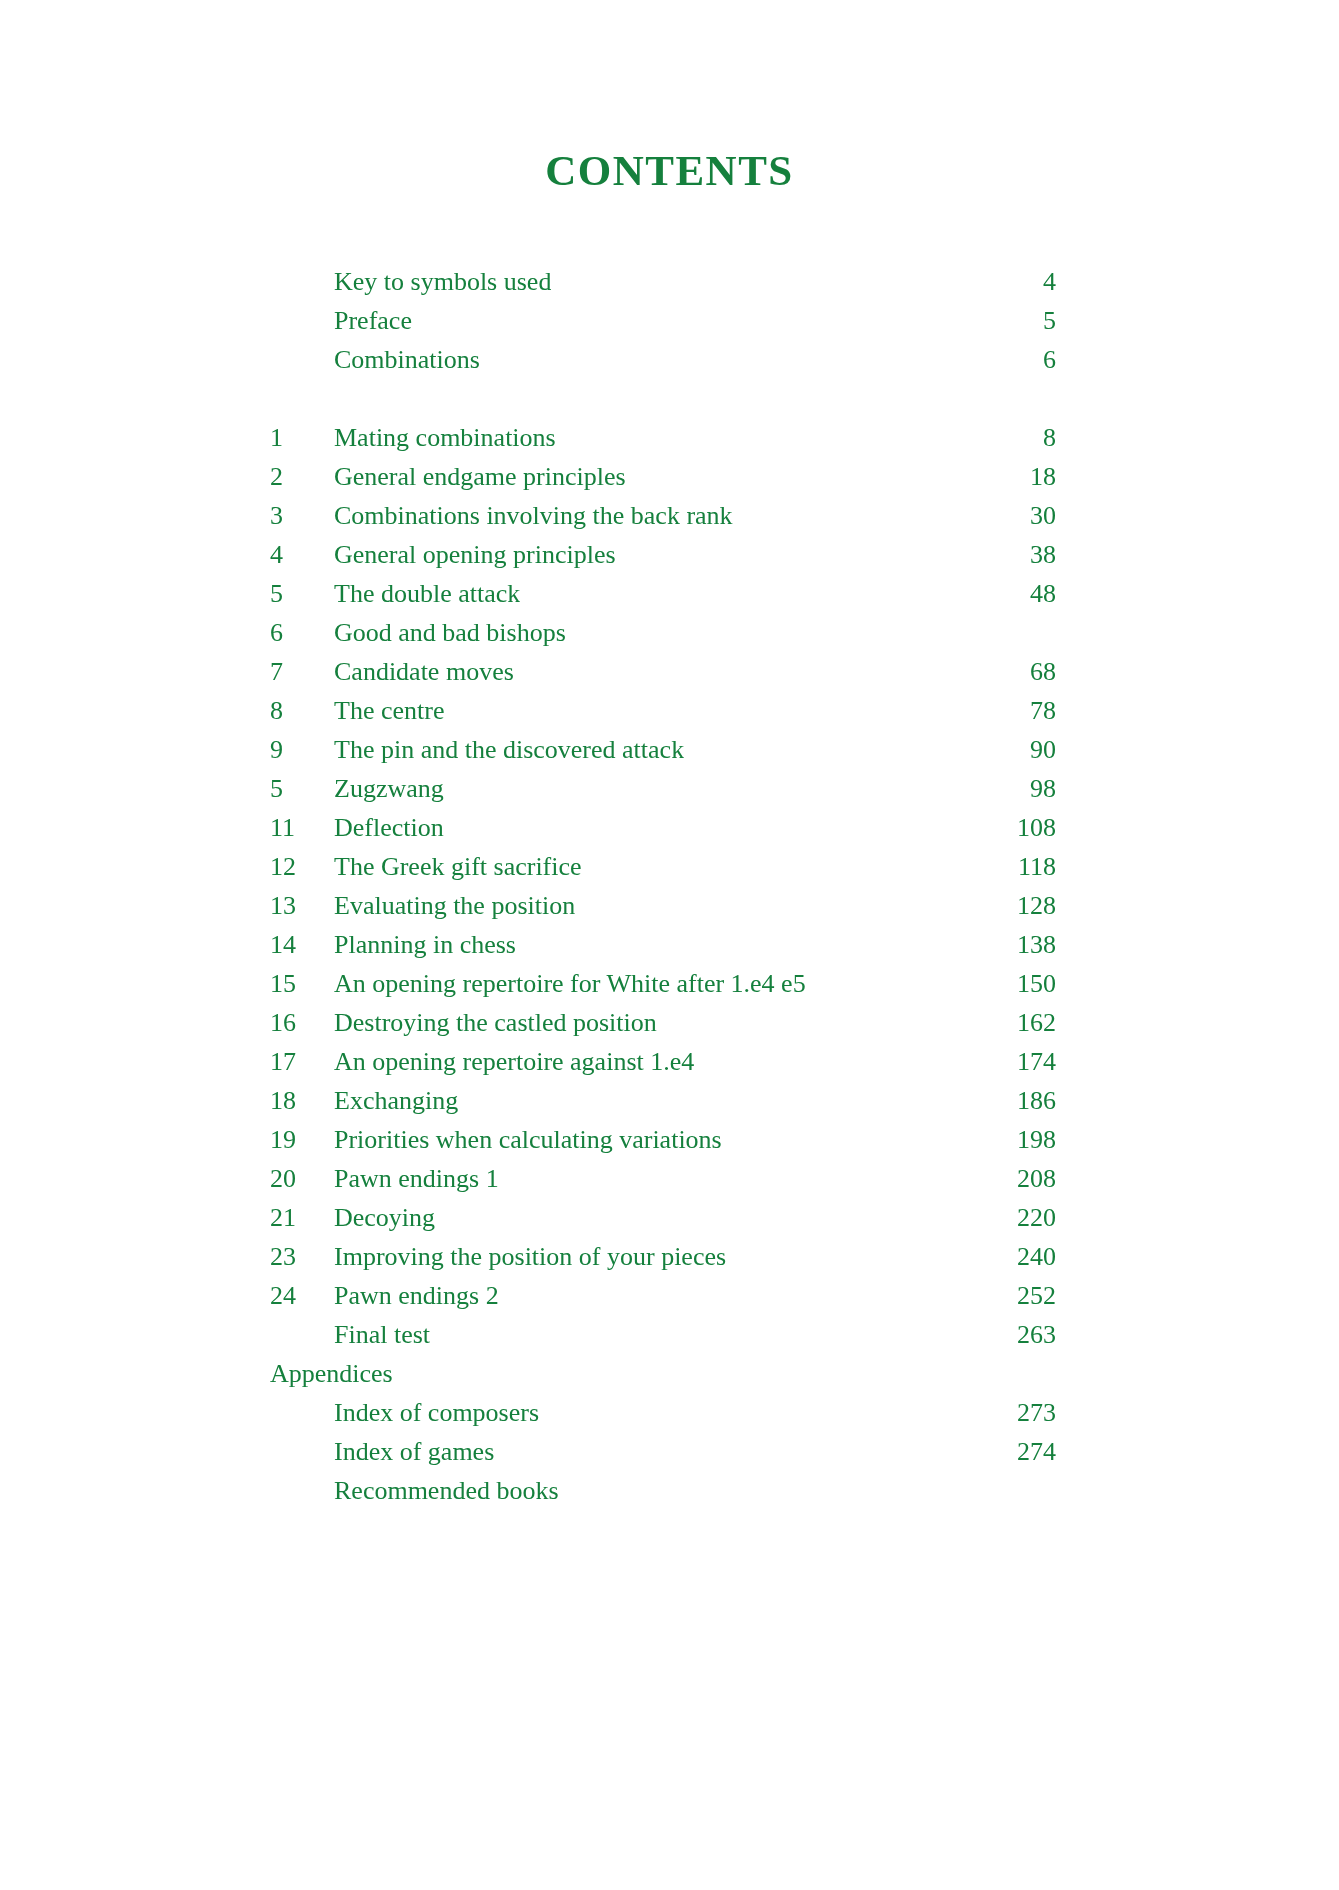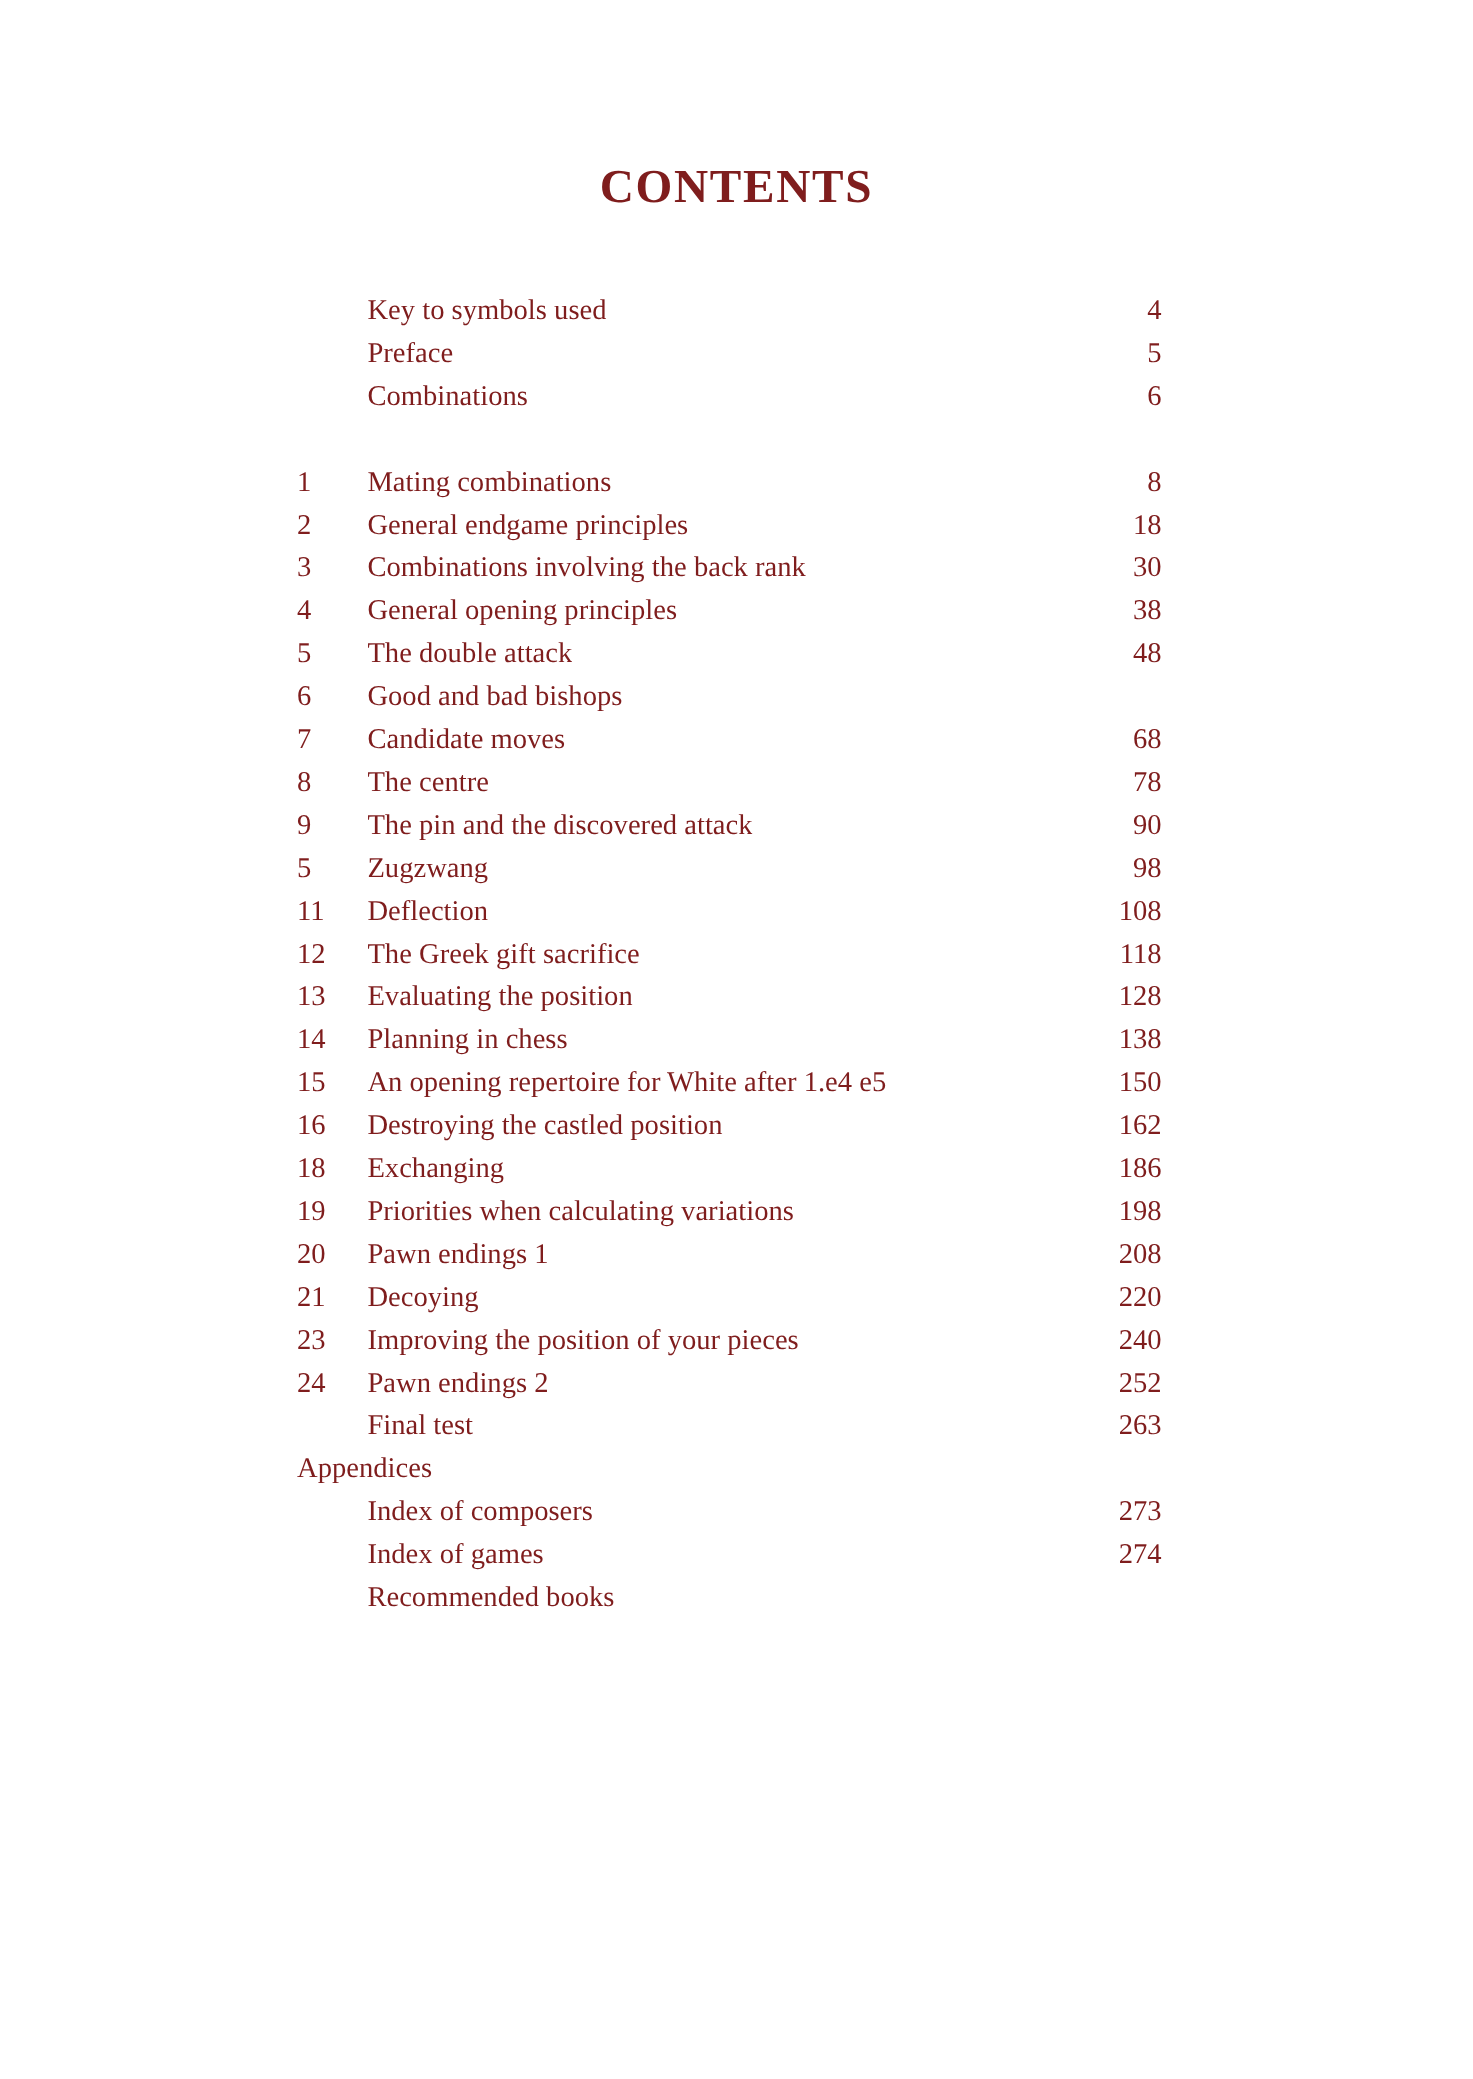--- a/index.html
+++ b/index.html
@@ -1,20 +1,20 @@
 <!DOCTYPE html>
 <html><head>
 <meta charset="utf-8">
 <style>
   html,body { margin:0; padding:0; background:#e8e8e8; }
   .page {
     position:relative;
     width:1339px; height:1890px;
     background:#ffffff;
-    color:#7f1d1d;
+    color:#15803d;
     font-family:"Liberation Serif","DejaVu Serif",serif;
     overflow:hidden;
     margin:0 auto;
   }
   .doc-title {
     position:absolute;
     top:146px; left:0; width:100%;
     text-align:center;
     font-size:43px;
     font-weight:700;
@@ -133,20 +133,25 @@
       <span class="num">15</span>
       <span class="label">An opening repertoire for White after 1.e4 e5</span>
       <span class="pg">150</span>
     </div>
     <div class="row">
       <span class="num">16</span>
       <span class="label">Destroying the castled position</span>
       <span class="pg">162</span>
     </div>
     <div class="row">
+      <span class="num">17</span>
+      <span class="label">An opening repertoire against 1.e4</span>
+      <span class="pg">174</span>
+    </div>
+    <div class="row">
       <span class="num">18</span>
       <span class="label">Exchanging</span>
       <span class="pg">186</span>
     </div>
     <div class="row">
       <span class="num">19</span>
       <span class="label">Priorities when calculating variations</span>
       <span class="pg">198</span>
     </div>
     <div class="row">

